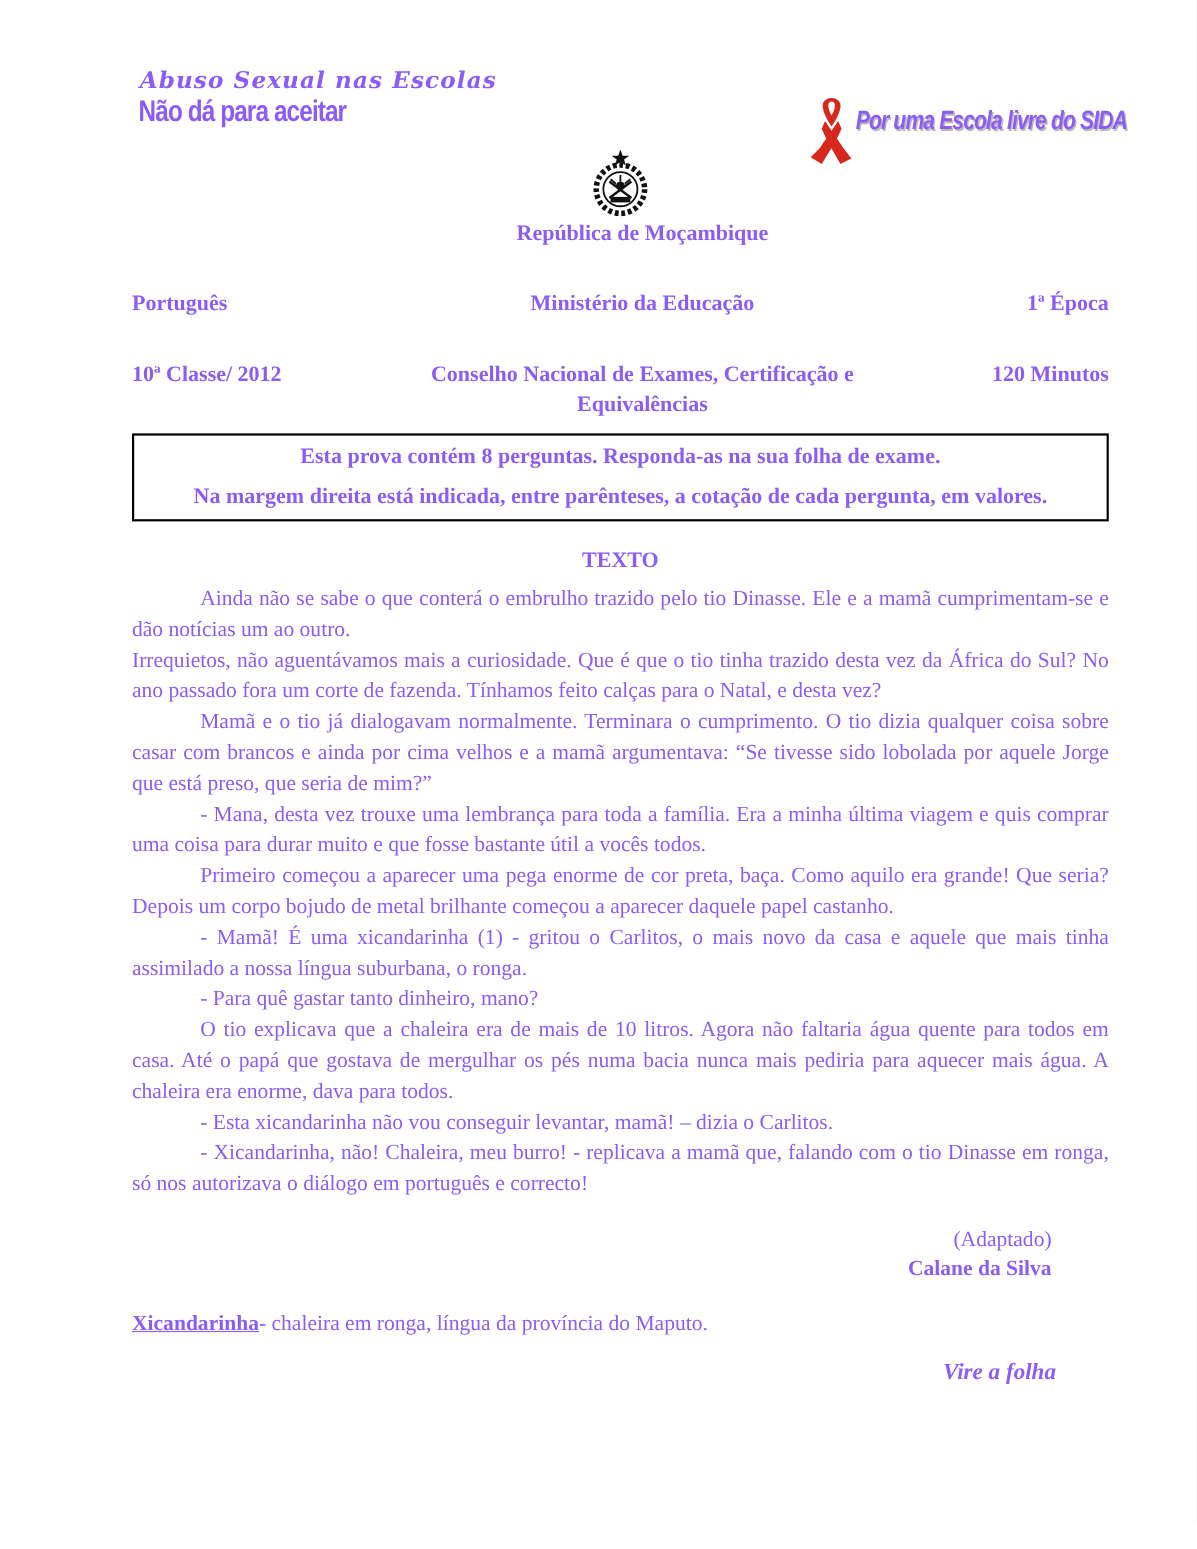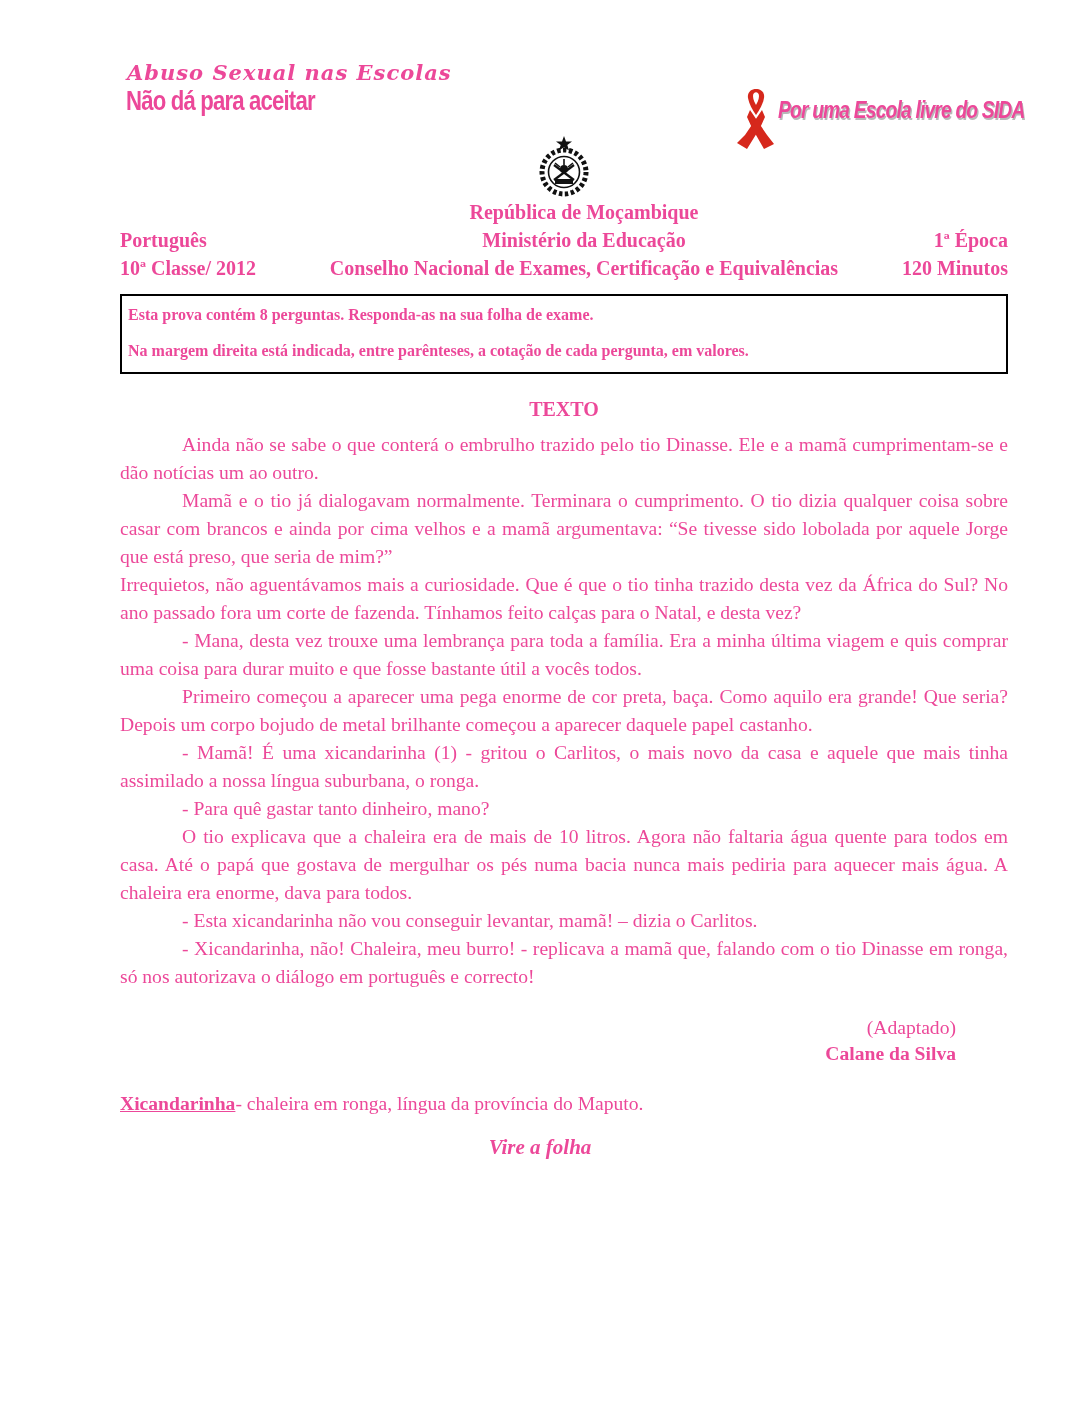--- a/index.html
+++ b/index.html
@@ -1,21 +1,21 @@
 <!DOCTYPE html>
 <html><head>
 <meta charset="utf-8">
 <style>
   html,body { margin:0; padding:0; background:#e8e8e8; }
   .page {
     position:relative;
     width:1088px; height:1408px;
     margin:0 auto;
     background:#ffffff;
-    color:#ec4899;
+    color:#8b5cf6;
     font-family:"Liberation Serif","DejaVu Serif",serif;
     overflow:hidden;
   }
 
   
   .slogan-script {
     position:absolute; left:127px; top:60px;
     font-family:"DejaVu Serif",serif;
     font-style:italic; font-weight:700;
     font-size:21px; letter-spacing:1px;
@@ -40,31 +40,32 @@
   .content { position:absolute; left:120px; top:136px; width:888px; }
 
   .emblem { text-align:center; height:62px; }
   .emblem svg { display:inline-block; }
 
   .masthead {
     display:grid;
     grid-template-columns:205px 1fr 165px;
     font-weight:700; font-size:20px; line-height:28px;
     margin-top:0px;
+    gap:36px;
   }
   .mh-left   { text-align:left; }
   .mh-center { text-align:center; }
   .mh-right  { text-align:right; }
 
   .notice-box {
     margin-top:12px;
     border:2px solid #000;
     padding:7px 6px 9px 6px;
-    text-align:left;
-    font-weight:700; font-size:16px; line-height:24px;
+    text-align:center;
+    font-weight:700; font-size:20px; line-height:24px;
   }
   .notice-box .line + .line { margin-top:12px; }
 
   .texto-heading {
     margin:24px 0 0 0;
     text-align:center;
     font-weight:700; font-size:20px;
   }
 
   .text-body { margin-top:10px; font-size:19.6px; line-height:28px; }
@@ -73,21 +74,21 @@
 
   .attribution { margin-top:24px; text-align:right; padding-right:52px;
                  font-size:19.6px; line-height:26px; }
   .author      { text-align:right; padding-right:52px; font-weight:700;
                  font-size:19.6px; line-height:26px; }
 
   .glossary { margin-top:22px; font-size:19.6px; line-height:30px; }
   .glossary b { font-weight:700;text-decoration:underline; }
 
   .turn-page {
-    margin-top:16px; text-align:center; padding-right:48px;
+    margin-top:16px; text-align:right; padding-right:48px;
     font-weight:700; font-style:italic; font-size:21px;
   }
 </style>
 </head>
 <body>
 
 <div class="page">
 
   <div class="slogan-script">Abuso Sexual nas Escolas</div>
   <div class="slogan-bold">Não dá para aceitar</div>
@@ -135,22 +136,22 @@
 
     <div class="notice-box">
       <div class="line">Esta prova contém 8 perguntas. Responda-as na sua folha de exame.</div>
       <div class="line">Na margem direita está indicada, entre parênteses, a cotação de cada pergunta, em valores.</div>
     </div>
 
     <h2 class="texto-heading">TEXTO</h2>
 
     <div class="text-body">
         <p class="para indent">Ainda não se sabe o que conterá o embrulho trazido pelo tio Dinasse. Ele e a mamã cumprimentam-se e dão notícias um ao outro.</p>
+        <p class="para">Irrequietos, não aguentávamos mais a curiosidade. Que é que o tio tinha trazido desta vez da África do Sul? No ano passado fora um corte de fazenda. Tínhamos feito calças para o Natal, e desta vez?</p>
         <p class="para indent">Mamã e o tio já dialogavam normalmente. Terminara o cumprimento. O tio dizia qualquer coisa sobre casar com brancos e ainda por cima velhos e a mamã argumentava: “Se tivesse sido lobolada por aquele Jorge que está preso, que seria de mim?”</p>
-        <p class="para">Irrequietos, não aguentávamos mais a curiosidade. Que é que o tio tinha trazido desta vez da África do Sul? No ano passado fora um corte de fazenda. Tínhamos feito calças para o Natal, e desta vez?</p>
         <p class="para indent">- Mana, desta vez trouxe uma lembrança para toda a família. Era a minha última viagem e quis comprar uma coisa para durar muito e que fosse bastante útil a vocês todos.</p>
         <p class="para indent">Primeiro começou a aparecer uma pega enorme de cor preta, baça. Como aquilo era grande! Que seria? Depois um corpo bojudo de metal brilhante começou a aparecer daquele papel castanho.</p>
         <p class="para indent">- Mamã! É uma xicandarinha (1) - gritou o Carlitos, o mais novo da casa e aquele que mais tinha assimilado a nossa língua suburbana, o ronga.</p>
         <p class="para indent">- Para quê gastar tanto dinheiro, mano?</p>
         <p class="para indent">O tio explicava que a chaleira era de mais de 10 litros. Agora não faltaria água quente para todos em casa. Até o papá que gostava de mergulhar os pés numa bacia nunca mais pediria para aquecer mais água. A chaleira era enorme, dava para todos.</p>
         <p class="para indent">- Esta xicandarinha não vou conseguir levantar, mamã! – dizia o Carlitos.</p>
         <p class="para indent">- Xicandarinha, não! Chaleira, meu burro! - replicava a mamã que, falando com o tio Dinasse em ronga, só nos autorizava o diálogo em português e correcto!</p>
       </div>
 
     <div class="attribution">(Adaptado)</div>

